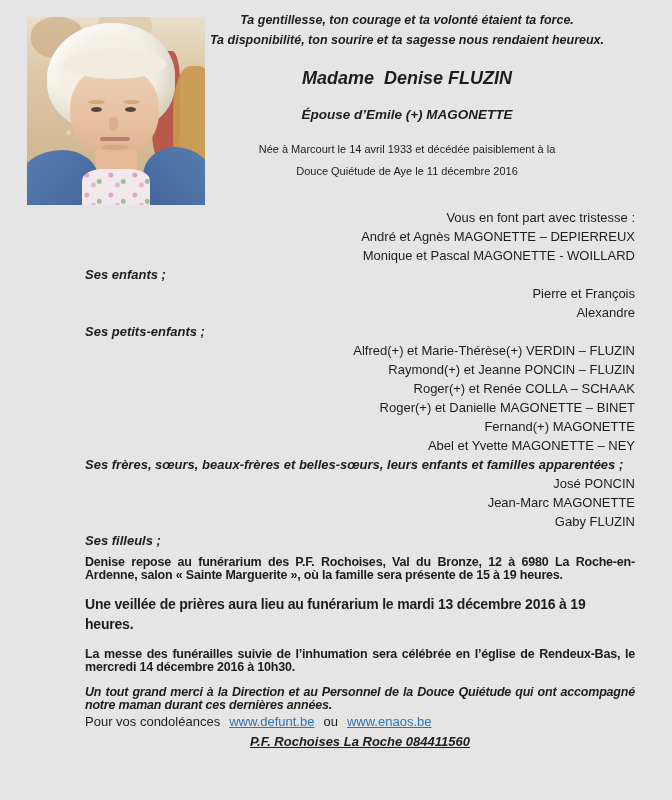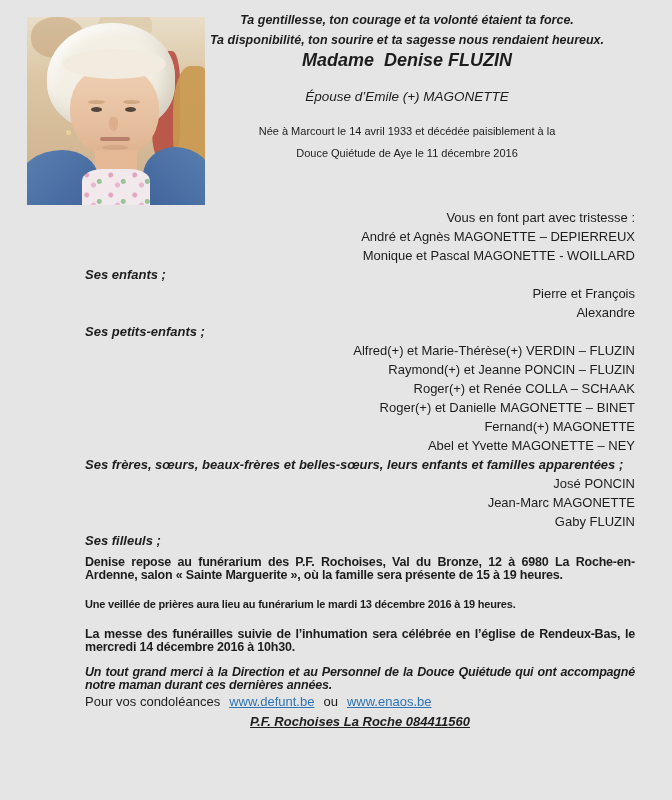--- a/index.html
+++ b/index.html
@@ -34,30 +34,30 @@
   .ph-card-l{left:-5%;bottom:-3%;width:45%;height:32%;background:linear-gradient(135deg,#5a7fb0,#41659c);border-radius:55% 45% 0 0;}
   .ph-card-r{right:-5%;bottom:-3%;width:40%;height:34%;background:linear-gradient(225deg,#5a7fb0,#3f639a);border-radius:45% 55% 0 0;}
   .ph-blouse{left:31%;bottom:-2%;width:38%;height:21%;background:#f2e9ec;
     background-image:radial-gradient(circle at 20% 30%,#e3a6c0 2px,rgba(0,0,0,0) 3px),
       radial-gradient(circle at 72% 62%,#9cc296 2px,rgba(0,0,0,0) 3px),
       radial-gradient(circle at 48% 80%,#e7b7d1 2px,rgba(0,0,0,0) 3px);
     background-size:24px 20px;border-radius:30% 30% 0 0;}
   
   .header-text{position:absolute;left:168px;top:10px;width:478px;text-align:center;}
   .quote{font-size:12.5px;font-weight:bold;font-style:italic;line-height:20px;}
-  .title{font-size:18px;font-weight:bold;font-style:italic;white-space:pre-wrap;}
-  .spouse{font-size:13.5px;font-weight:normal;font-style:italic;margin-top:18px;}
+  .title{font-size:18px;font-weight:bold;font-style:italic;margin-top:18px;white-space:pre-wrap;}
+  .spouse{font-size:13.5px;font-weight:bold;font-style:italic;margin-top:18px;}
   .born{font-size:11px;margin-top:16px;line-height:22px;}
   
   .main{position:absolute;left:85px;top:208px;width:550px;font-size:13px;line-height:19px;}
   .line{text-align:right;}
   .label-right{text-align:left;font-weight:bold;font-style:italic;}
   .para{font-weight:bold;text-align:justify;font-size:12.5px;line-height:13px;letter-spacing:-0.2px;}
   .para.first{margin-top:6px;}
-  .vigil{margin-top:12px;font-weight:bold;font-size:11px;letter-spacing:-0.2px;line-height:20px;}
+  .vigil{margin-top:12px;font-weight:bold;font-size:14px;letter-spacing:-0.2px;line-height:20px;}
   .mass{margin-top:14px;}
   .thanks{margin-top:12px;font-style:italic;}
   .condolences{line-height:20px;margin-top:0;}
   .condolences .lnk{color:#2e74b5;text-decoration:underline;margin-left:9px;}
   .condolences .or{margin-left:9px;}
   .footer-line{text-align:center;font-weight:bold;font-style:italic;text-decoration:underline;line-height:20px;}
   a{cursor:pointer;}
 </style>
 </head>
 <body>

